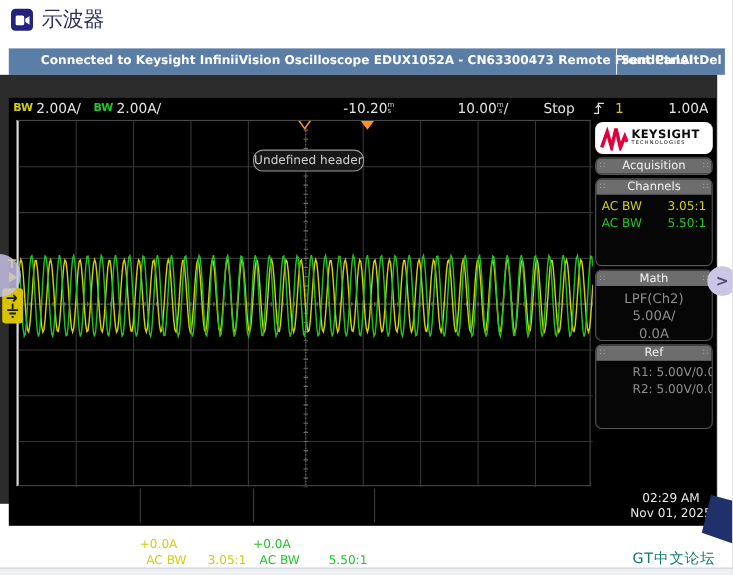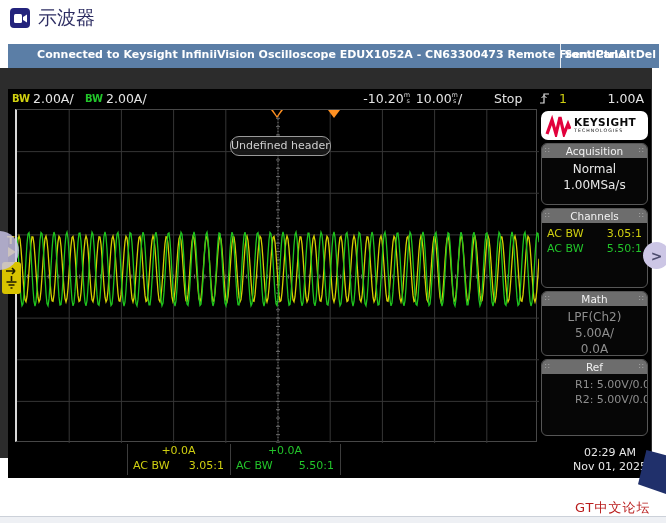--- a/index.html
+++ b/index.html
@@ -60,31 +60,31 @@
   .panel-body { padding:3px 5px; }
   .cline { text-align:center; font-size:12px; color:#e8e8e8; line-height:16px; }
   .chrow { display:flex; justify-content:space-between; font-size:11px; line-height:15px; }
   .dim { color:#8e8e8e; }
   #acq .panel-body{height:46px;} #chn .panel-body{height:64px;} #mth .panel-body{height:49px;} #ref .panel-body{height:61px;margin-left:28px;}
 
   
   #sb { left:7px; top:354px; width:634px; height:34px; font-size:11px; }
   .sb-div { position:absolute; top:1px; height:31px; width:0; border-left:1px solid #3c3c3c; }
   .sb-block { position:absolute; top:0; }
-  .sb-off { text-align:center; line-height:15px; }
+  .sb-off { line-height:15px;margin-top:44px; }
   .sb-cpl { display:flex; justify-content:space-between; padding:0 6px; line-height:15px; }
   #sb-time { left:545px; width:100px; text-align:center; color:#e8e8e8; line-height:14px; padding-top:3px; }
 
   .yel { color:#cfcf10; } .grn { color:#22c42a; }
 
   
   #bottom-strip { left:0; top:516px; width:666px; height:7px; background:#eef0f4; border-top:1px solid #ccd1d9; }
   #navy-wedge { left:638px; top:450px; width:28px; height:44px; background:#20306b;
     clip-path:polygon(30% 0,100% 12%,100% 100%,0 78%); }
-  #watermark { left:575px; top:499px; font-size:13px; color:#b91c1c; letter-spacing:1px; white-space:nowrap; }
+  #watermark { left:575px; top:499px; font-size:13px; color:#0f766e; letter-spacing:1px; white-space:nowrap; }
 </style>
 </head>
 <body>
 
 <div id="stage">
 
   <div class="abs" id="page-title-icon">
     <svg width="13" height="11" viewBox="0 0 13 11">
         <rect x="0" y="1" width="8" height="9" rx="1.5" fill="#fff"></rect>
         <path d="M9 4 L13 1.5 V9.5 L9 7 Z" fill="#fff"></path>
@@ -99,21 +99,21 @@
   </div>
 
   <div class="abs" id="app">
     <div class="abs" id="scope">
 
       <span class="tb bw yel" style="left:4px">BW</span>
       <span class="tb" style="left:25px">2.00A/</span>
       <span class="tb bw grn" style="left:77px">BW</span>
       <span class="tb" style="left:98px">2.00A/</span>
 
-      <span class="tb" style="left:340px; width:62px; text-align:right">
+      <span class="tb" style="left:304px; width:62px; ">
         <span>-10.20</span><span class="unit-stack">
             <span>m</span>
             <span>s</span>
           </span>
       </span>
       <span class="tb" style="left:398px; width:66px; text-align:center">
         <span>10.00</span><span class="unit-stack">
             <span>m</span>
             <span>s</span>
           </span><span>/</span>
@@ -255,24 +255,20 @@
             <polyline points="2,19 7,5 11,19 15,2 19,19 23,9 25,14" fill="none" stroke="#e2003c" stroke-width="3.2" stroke-linejoin="miter"></polyline>
           </svg>
           <div id="logo-text">
             <div id="logo-brand">KEYSIGHT</div>
             <div id="logo-sub">TECHNOLOGIES</div>
           </div>
         </div>
 
         <div class="panel" id="acq">
           <div class="panel-hd"><span class="grip l">∷</span><span>Acquisition</span><span class="grip r">∷</span></div>
-          <div class="panel-body">
-            <div class="cline">Normal</div>
-            <div class="cline">1.00MSa/s</div>
-          </div>
         </div>
 
         <div class="panel" id="chn">
           <div class="panel-hd"><span class="grip l">∷</span><span>Channels</span><span class="grip r">∷</span></div>
           <div class="panel-body">
             <div class="chrow yel">
               <span>AC BW</span>
                 <span>3.05:1</span>
             </div>
             <div class="chrow grn">

